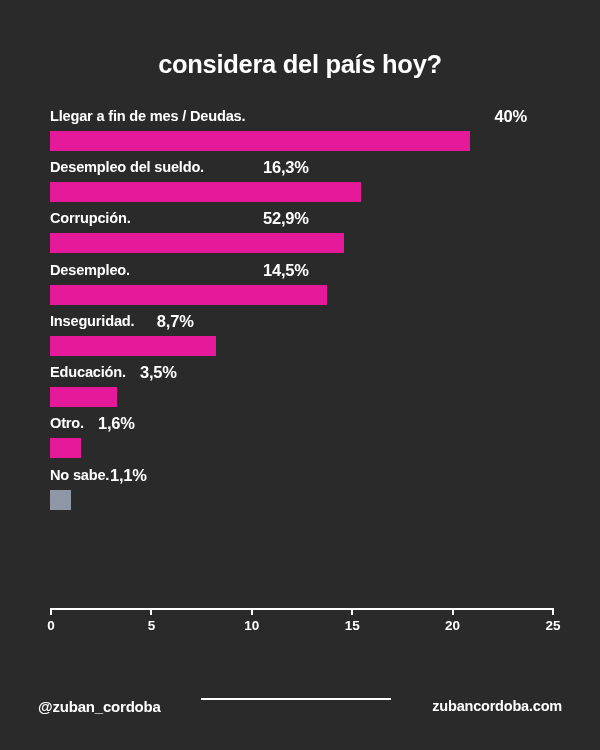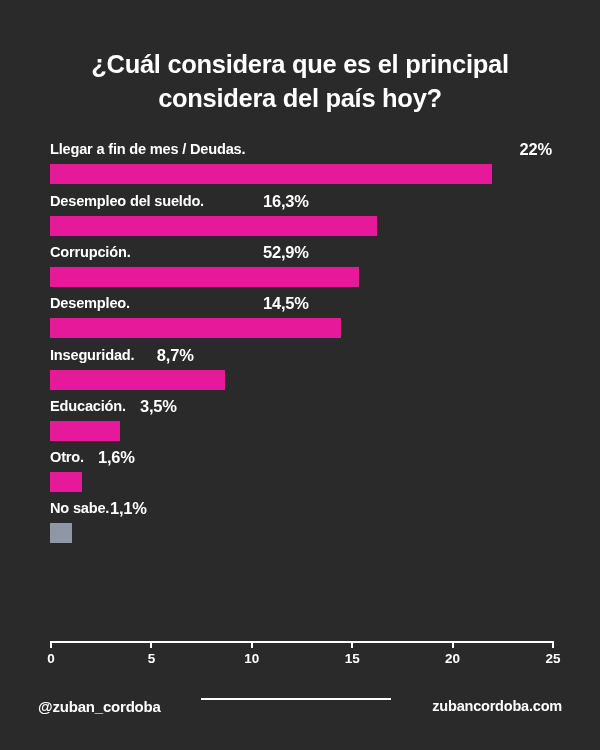--- a/index.html
+++ b/index.html
@@ -31,21 +31,21 @@
     font-weight: bold;
     letter-spacing: -0.3px;
     line-height: 1.32;
     color: #ffffff;
   }
 
   
   .chart-area {
     position: relative;
     margin: 26px 0 0 0;
-    padding: 0 48px 0 48px;
+    padding: 0 73px 0 48px;
     box-sizing: border-box;
     height: 500px;
   }
   .plot {
     position: relative;
     width: 100%;
     height: 462px;
   }
   .rows {
     position: relative;
@@ -151,30 +151,29 @@
     color: #ffffff;
     letter-spacing: -0.2px;
   }
 </style>
 </head>
 <body>
 
 <div class="page">
 
   <div class="title-block">
-    <div class="title-line">¿Cuál considera que es el  principal</div>
     <div class="title-line">considera del país hoy?</div>
   </div>
 
   <div class="chart-area">
     <div class="plot">
       <div class="rows" id="rows">
           <div class="row">
             <div class="row-label">Llegar a fin de mes / Deudas.</div>
-            <div class="row-value" style="right: 0px;">22%</div>
+            <div class="row-value" style="right: 0px;">40%</div>
             <div class="bar-track">
               <div class="bar" style="width: 88%; background: rgb(230, 25, 155);"></div>
             </div>
           </div>
           <div class="row">
             <div class="row-label">Desempleo del sueldo.</div>
             <div class="row-value" style="left: 215px;">16,3%</div>
             <div class="bar-track">
               <div class="bar" style="width: 65.2%; background: rgb(230, 25, 155);"></div>
             </div>

